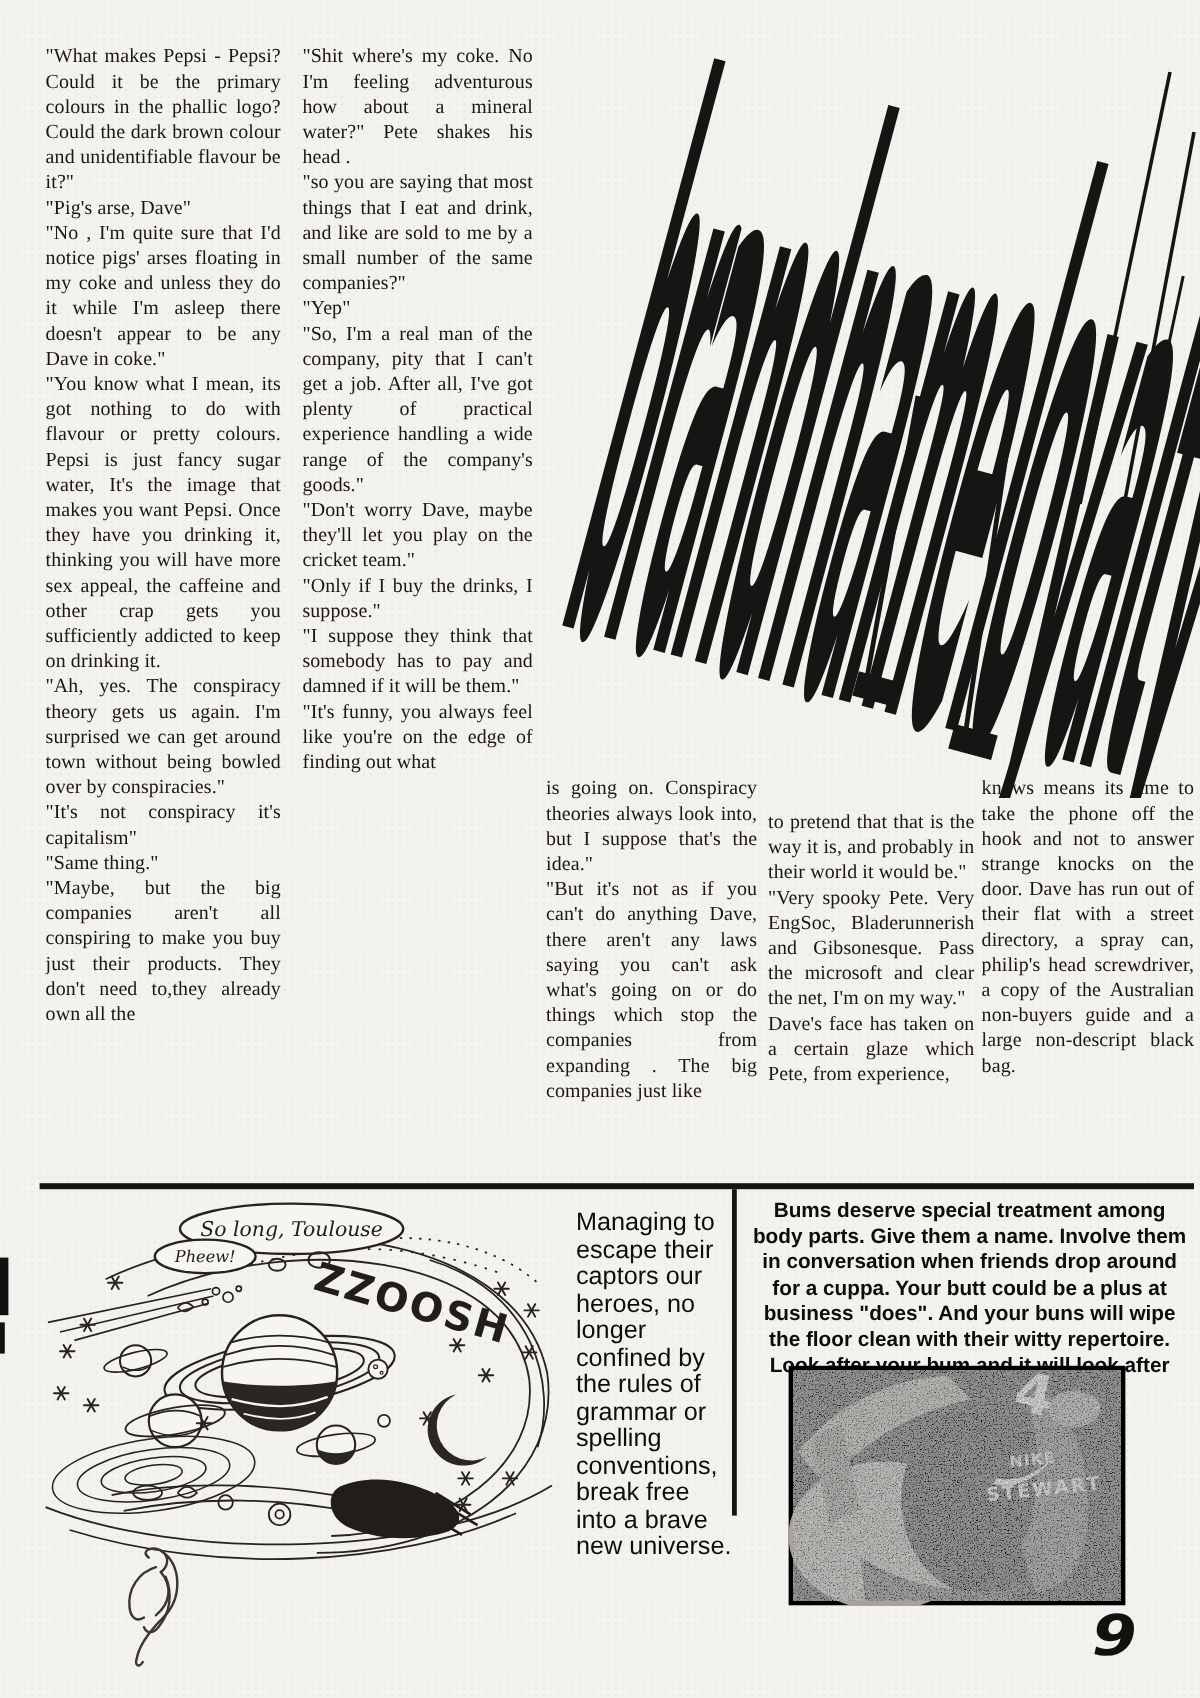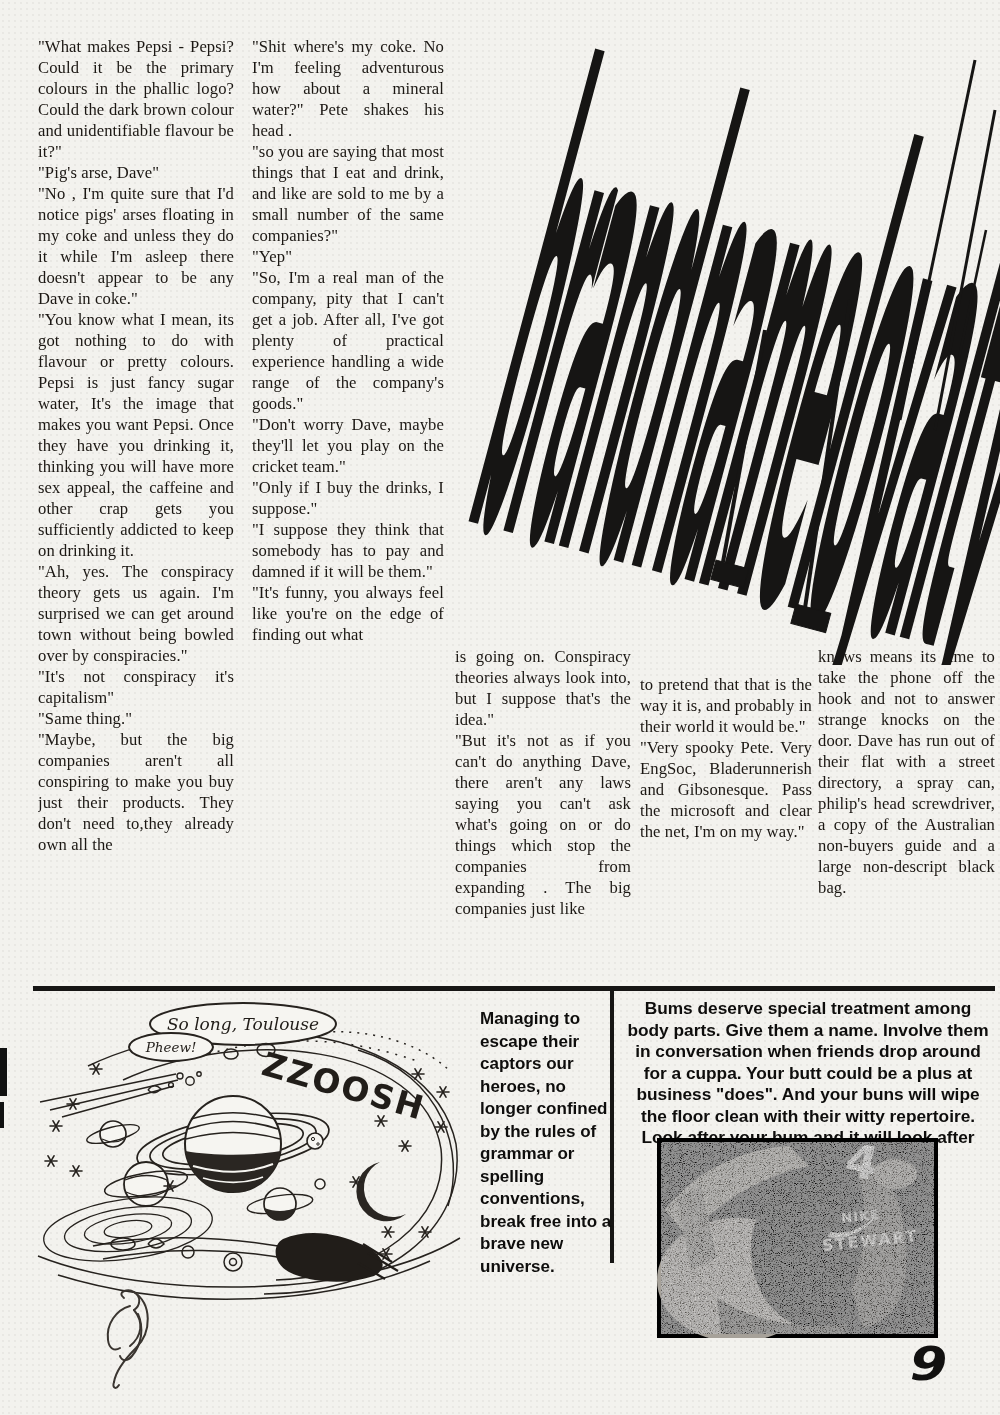--- a/index.html
+++ b/index.html
@@ -17,22 +17,22 @@
     text-align:justify;
     overflow:hidden;
     letter-spacing:.1px;
   }
   .col p{margin:0;}
   .rule-h{position:absolute;background:#161514;}
   .rule-v{position:absolute;background:#161514;}
   .edge-mark{position:absolute;background:#111;}
   .caption{
     position:absolute;left:480px;top:1008px;width:132px;
-    font-family:"Liberation Sans", sans-serif;font-weight:bold;
-    font-size:17px;line-height:22.5px;color:#0e0d0c;
+    font-family:"Liberation Sans", sans-serif;font-weight:normal;
+    font-size:21px;line-height:22.5px;color:#0e0d0c;
   }
   .bums{
     position:absolute;left:622px;top:998px;width:372px;
     font-family:"Liberation Sans", sans-serif;font-weight:bold;
     font-size:17.3px;line-height:21.5px;text-align:center;color:#0e0d0c;
   }
   .pagenum{
     position:absolute;left:912px;top:1336px;
     font-family:"DejaVu Sans", sans-serif;font-weight:bold;font-style:italic;
     font-size:47px;color:#121110;letter-spacing:-2px;
@@ -67,20 +67,21 @@
 </div>
 
 <div class="col" style="left:455px;top:646px;width:176px;height:338px;">
   <p>is going on. Conspiracy theories always look into, but I suppose that's the idea."</p>
   <p>"But it's not as if you can't do anything Dave, there aren't any laws saying you can't ask what's going on or do things which stop the companies from expanding . The big companies just like</p>
 </div>
 
 <div class="col" style="left:640px;top:674px;width:172px;height:338px;">
   <p>to pretend that that is the way it is, and probably in their world it would be."</p>
   <p>"Very spooky Pete. Very EngSoc, Bladerunnerish and Gibsonesque. Pass the microsoft and clear the net, I'm on my way."</p>
+  <p>Dave's face has taken on a certain glaze which Pete, from experience,</p>
 </div>
 
 <div class="col" style="left:818px;top:646px;width:177px;height:338px;">
   <p>knows means its time to take the phone off the hook and not to answer strange knocks on the door. Dave has run out of their flat with a street directory, a spray can, philip's head screwdriver, a copy of the Australian non-buyers guide and a large non-descript black bag.</p>
 </div>
 
 <svg style="left:430px;top:0;" width="570" height="665" viewBox="0 0 570 665">
   <g transform="translate(34,520) rotate(15)" fill="#161514">
     <text transform="scale(1,11.5)" x="0" y="0" font-family="DejaVu Sans, sans-serif" font-weight="bold" font-size="56" letter-spacing="-4" word-spacing="-12">brand name loyalty</text>
   </g>

